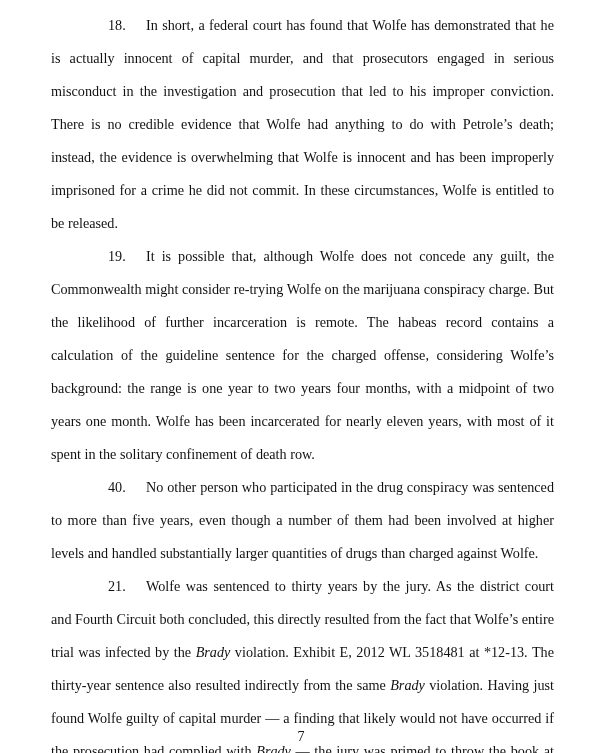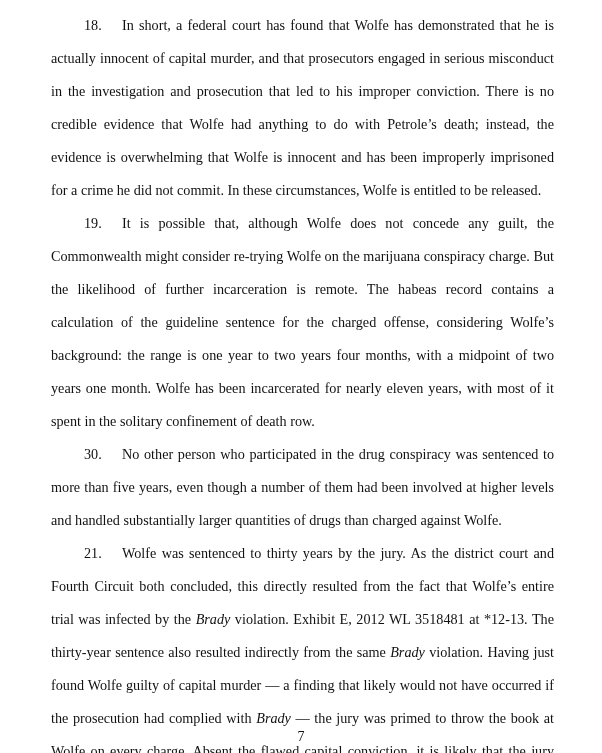--- a/index.html
+++ b/index.html
@@ -3,41 +3,41 @@
   <meta charset="utf-8">
   <style>
     html, body { margin: 0; padding: 0; background: #ffffff; }
     body { width: 602px; height: 753px; position: relative; overflow: hidden; }
     .page {
       position: absolute; left: 51px; top: 9px; width: 503px;
       font-family: "Liberation Serif", serif; font-size: 14.2px; color: #111;
       line-height: 33px;
     }
     .para { margin: 0; text-align: justify; text-align-last: left; }
-    .para .num { display: inline-block; width: 38px; margin-left: 33px; }
+    .para .num { display: inline-block; width: 38px; margin-left: 57px; }
     .heading { margin: 0; font-weight: bold; }
     .heading .num { display: inline-block; width: 38px; margin-left: 39px; }
     .page-number {
       position: absolute; left: 0; width: 602px; top: 729px; text-align: center;
       font-family: "Liberation Serif", serif; font-size: 14px; color: #111;
     }
     i { font-style: italic; }
     b { font-weight: normal; }
   </style>
 </head>
 <body>
 
 <div class="page">
   <p class="para">
     <span class="num">18.</span><span>In short, a federal court has found that Wolfe has demonstrated that he is actually innocent of capital murder, and that prosecutors engaged in serious misconduct in the investigation and prosecution that led to his improper conviction.  There is no credible evidence that Wolfe had anything to do with Petrole’s death; instead, the evidence is overwhelming that Wolfe is innocent and has been improperly imprisoned for a crime he did not commit.  In these circumstances, Wolfe is entitled to be released.</span>
   </p>
   <p class="para">
     <span class="num">19.</span><span>It is possible that, although Wolfe does not concede any guilt, the Commonwealth might consider re-trying Wolfe on the marijuana conspiracy charge.  But the likelihood of further incarceration is remote.  The habeas record contains a calculation of the guideline sentence for the charged offense, considering Wolfe’s background:  the range is one year to two years four months, with a midpoint of two years one month.  Wolfe has been incarcerated for nearly eleven years, with most of it spent in the solitary confinement of death row.</span>
   </p>
   <p class="para">
-    <span class="num">30.</span><span>No other person who participated in the drug conspiracy was sentenced to more than five years, even though a number of them had been involved at higher levels and handled substantially larger quantities of drugs than charged against Wolfe.</span>
+    <span class="num">40.</span><span>No other person who participated in the drug conspiracy was sentenced to more than five years, even though a number of them had been involved at higher levels and handled substantially larger quantities of drugs than charged against Wolfe.</span>
   </p>
   <p class="para">
     <span class="num">21.</span><span id="p21-body"><span>Wolfe was sentenced to thirty years by the jury.  As the district court and Fourth Circuit both concluded, this directly resulted from the fact that Wolfe’s entire trial was infected by the </span><i>Brady</i><span> violation.  </span><b>Exhibit E</b><span>, 2012 WL 3518481 at *12-13.  The thirty-year sentence also resulted indirectly from the same </span><i>Brady</i><span> violation.  Having just found Wolfe guilty of capital murder — a finding that likely would not have occurred if the prosecution had complied with </span><i>Brady</i><span> — the jury was primed to throw the book at Wolfe on every charge.  Absent the flawed capital conviction, it is likely that the jury would have recommended a much shorter sentence (even assuming it still would have found Wolfe guilty of the marijuana conspiracy).</span></span>
   </p>
 </div>
 
 <div class="page-number">7</div>
 
 </body></html>

